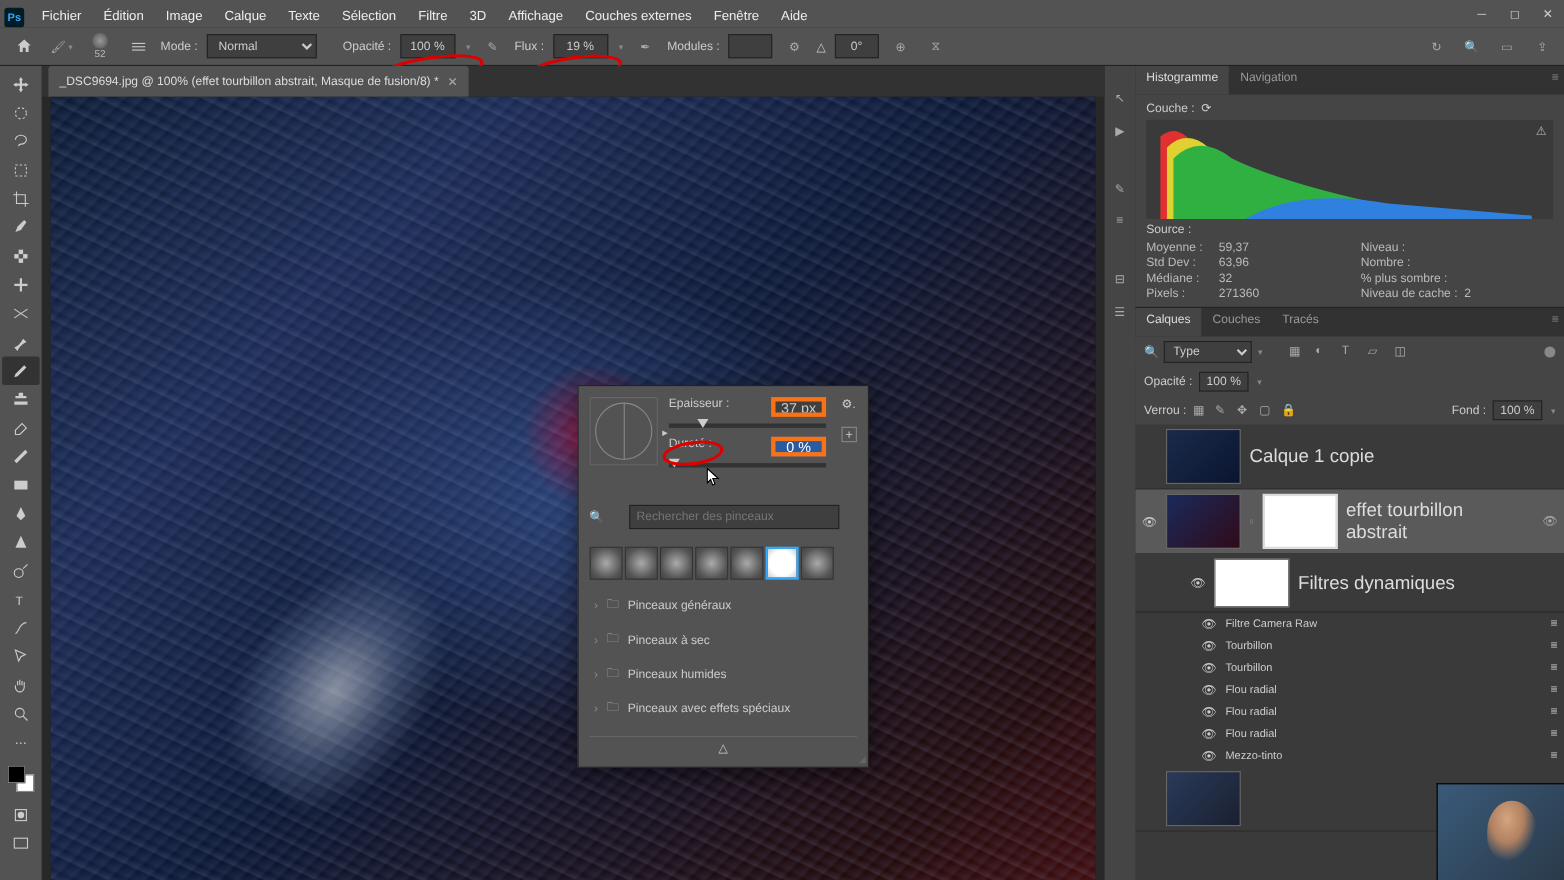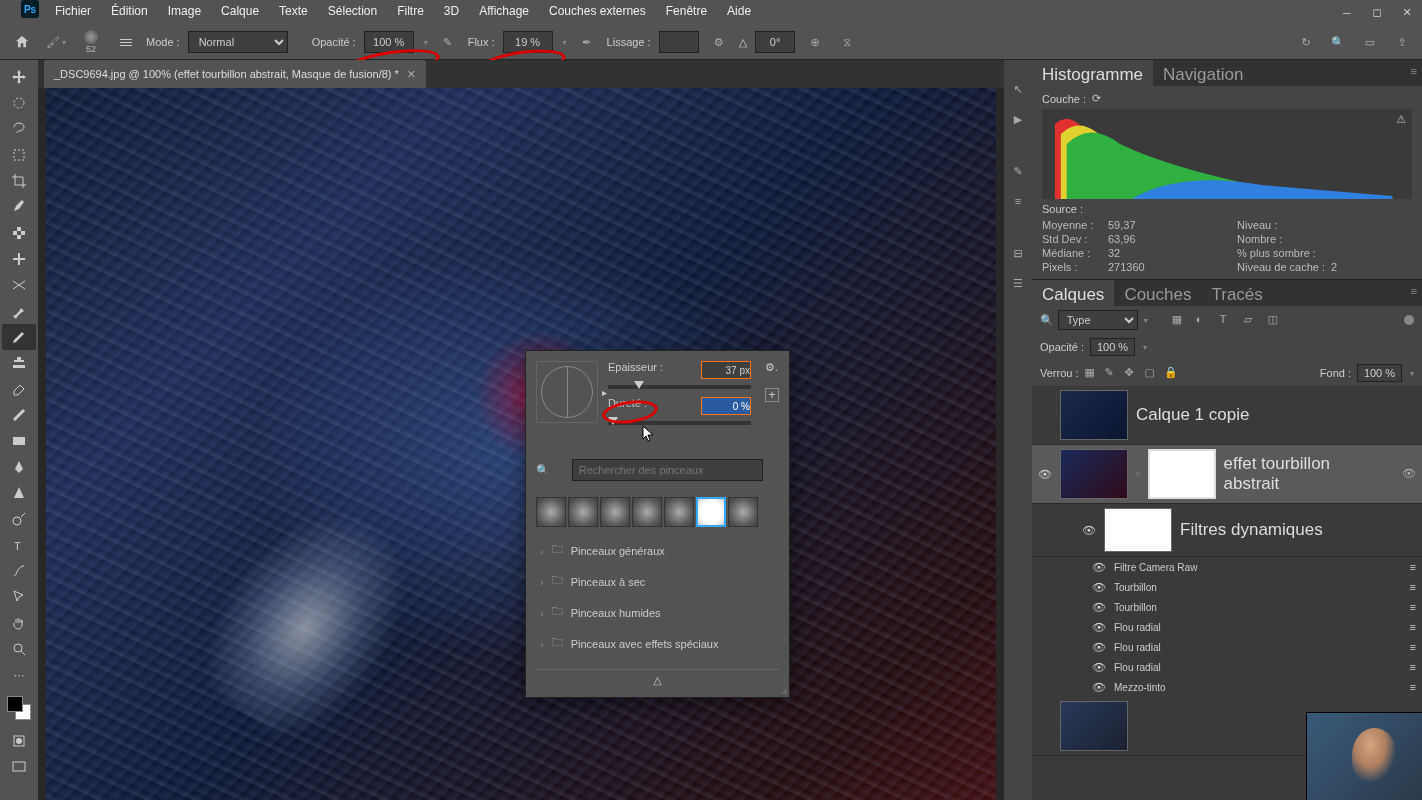--- a/index.html
+++ b/index.html
@@ -1,17 +1,17 @@
 <!DOCTYPE html>
 <html><head>
 <meta charset="utf-8">
 <style>
 *{margin:0;padding:0;box-sizing:border-box;font-family:'Segoe UI',Tahoma,sans-serif;font-size:11px}
 body{background:#323232;color:#ccc;width:1422px;height:800px;overflow:hidden;position:relative}
-.menubar{height:25px;background:#535353;display:flex;align-items:flex-start;padding-left:21px;gap:0}
+.menubar{height:25px;background:#535353;display:flex;align-items:flex-end;padding-left:4px;gap:0}
 .ps-logo{width:18px;height:18px;background:#001d26;border-radius:3px;display:flex;align-items:center;justify-content:center;color:#31a8ff;font-weight:bold;font-size:10px;margin-right:6px}
 .menu-item{padding:4px 10px;cursor:pointer;color:#eee;font-size:12px}
 .window-controls{position:absolute;right:0;top:0;display:flex;height:25px}
 .win-btn{width:30px;display:flex;align-items:center;justify-content:center;cursor:pointer;color:#ccc}
 .options-bar{height:35px;background:#535353;border-bottom:1px solid #222;display:flex;align-items:center;padding:0 8px;gap:8px;position:relative}
 .home-btn{width:28px;height:24px;display:flex;align-items:center;justify-content:center}
 .brush-preview{width:30px;height:30px;display:flex;flex-direction:column;align-items:center;justify-content:center}
 .brush-dot{width:14px;height:14px;background:radial-gradient(circle,#999 0%,#666 70%,transparent 100%);border-radius:50%}
 .brush-size-label{font-size:9px;color:#bbb}
 .opt-label{color:#ccc;font-size:11px}
@@ -36,21 +36,21 @@
 radial-gradient(ellipse at 50% 50%,rgba(100,150,255,0.3) 0%,transparent 40%)}
 .canvas::after{content:'';position:absolute;inset:0;background:
 repeating-linear-gradient(25deg,transparent 0px,rgba(200,220,255,0.1) 2px,transparent 8px,rgba(180,200,255,0.06) 12px,transparent 20px),
 repeating-linear-gradient(-45deg,transparent 0px,rgba(150,180,255,0.08) 3px,transparent 12px)}
 .wisps{position:absolute;left:20%;bottom:10%;width:200px;height:260px;background:radial-gradient(ellipse 120px 180px at 40% 60%,rgba(255,255,255,0.5) 0%,rgba(200,220,255,0.2) 40%,transparent 70%);transform:rotate(35deg);filter:blur(1px)}
 .narrow-panel{width:28px;background:#454545;display:flex;flex-direction:column;padding-top:20px;gap:12px;align-items:center}
 .narrow-icon{width:18px;height:18px;color:#aaa;display:flex;align-items:center;justify-content:center}
 .right-panel{width:390px;background:#454545;display:flex;flex-direction:column;overflow:hidden}
 .panel-section{border-bottom:1px solid #222}
 .panel-tabs{display:flex;background:#323232;height:26px}
-.panel-tab{padding:5px 10px;color:#999;font-size:17px;cursor:pointer}
+.panel-tab{padding:5px 10px;color:#999;font-size:11px;cursor:pointer}
 .panel-tab.active{background:#454545;color:#ddd}
 .panel-body{padding:6px 10px}
 .histo-row{display:flex;align-items:center;gap:6px;margin-bottom:4px}
 .histo-select{background:#3f3f3f;border:1px solid #222;color:#ccc;padding:1px 4px;flex:1;height:18px}
 .histogram{height:90px;background:#3a3a3a;position:relative;margin:4px 0;overflow:hidden}
 .histo-curve{position:absolute;bottom:0;left:2%;width:96%;height:100%}
 .histo-stats{display:grid;grid-template-columns:1fr 1fr;gap:2px 20px;font-size:10px;color:#bbb}
 .stat-row{display:flex;gap:6px}
 .stat-label{min-width:60px}
 .layer-toolbar{display:flex;align-items:center;gap:4px;padding:4px 8px;background:#454545}
@@ -68,21 +68,21 @@
 .filter-row{display:flex;align-items:center;padding:3px 6px 3px 60px;gap:8px}
 .filter-name{color:#ccc;font-size:10px}
 .brush-popup{position:absolute;top:350px;left:525px;width:265px;background:#535353;border:1px solid #222;box-shadow:0 4px 20px rgba(0,0,0,0.5);padding:10px;z-index:100}
 .brush-top{display:flex;gap:10px}
 .angle-picker{width:62px;height:62px;border:1px solid #666;position:relative;border-radius:2px}
 .angle-picker::before{content:'';position:absolute;inset:4px;border:1px solid #888;border-radius:50%}
 .angle-picker::after{content:'';position:absolute;left:50%;top:4px;bottom:4px;width:1px;background:#888}
 .brush-sliders{flex:1}
 .slider-row{margin-bottom:8px}
 .slider-labels{display:flex;justify-content:space-between;font-size:10px;color:#ccc;margin-bottom:2px}
-.slider-input{background:#3f3f3f;border:1px solid #f97316;color:#3af;width:50px;text-align:right;height:18px;font-size:10px}
+.slider-input{background:#3f3f3f;border:4px solid #f97316;color:#3af;width:50px;text-align:center;height:18px;font-size:13px}
 .slider-track{height:4px;background:#333;position:relative;margin-top:6px}
 .slider-thumb{position:absolute;top:-4px;width:0;height:0;border-left:5px solid transparent;border-right:5px solid transparent;border-top:8px solid #ccc}
 .brush-search{width:100%;background:#3f3f3f;border:1px solid #222;padding:3px 6px;color:#888;margin:10px 0;height:22px}
 .brush-presets{display:flex;gap:2px;margin-bottom:8px}
 .preset{width:30px;height:30px;background:radial-gradient(circle,#aaa 0%,#555 70%,#444 100%);border:1px solid #333;position:relative}
 .preset.selected{background:radial-gradient(circle,#fff 0%,#fff 60%,#ccc 100%);border:2px solid #3af}
 .brush-folder{display:flex;align-items:center;gap:8px;padding:6px 4px;font-size:11px;color:#ccc;cursor:pointer}
 .chevron{color:#888}
 .folder-icon{color:#aaa}
 .cursor{position:absolute;top:425px;left:642px;width:14px;height:18px;z-index:200;pointer-events:none}
@@ -137,21 +137,21 @@
   <select class="opt-select"><option>Normal</option></select>
   <span style="width:8px"></span>
   <span class="opt-label">Opacité :</span>
   <input class="opt-input" value="100 %" style="">
     <span class="dropdown-arrow">▾</span>
   <div class="opt-icon">✎</div>
   <span class="opt-label">Flux :</span>
   <input class="opt-input" value="19 %" style="">
     <span class="dropdown-arrow">▾</span>
   <div class="opt-icon">✒</div>
-  <span class="opt-label">Lissage :</span>
+  <span class="opt-label">Modules :</span>
   <input class="opt-input" style="width: 40px;">
   <div class="opt-icon">⚙</div>
   <span style="color:#ccc">△</span>
   <input class="opt-input" style="width: 40px;" value="0°">
   <div class="opt-icon">⊕</div>
   <div class="opt-icon">⧖</div>
   <div style="flex:1"></div>
   <div class="opt-icon">↻</div>
   <div class="opt-icon">🔍</div>
   <div class="opt-icon">▭</div>

